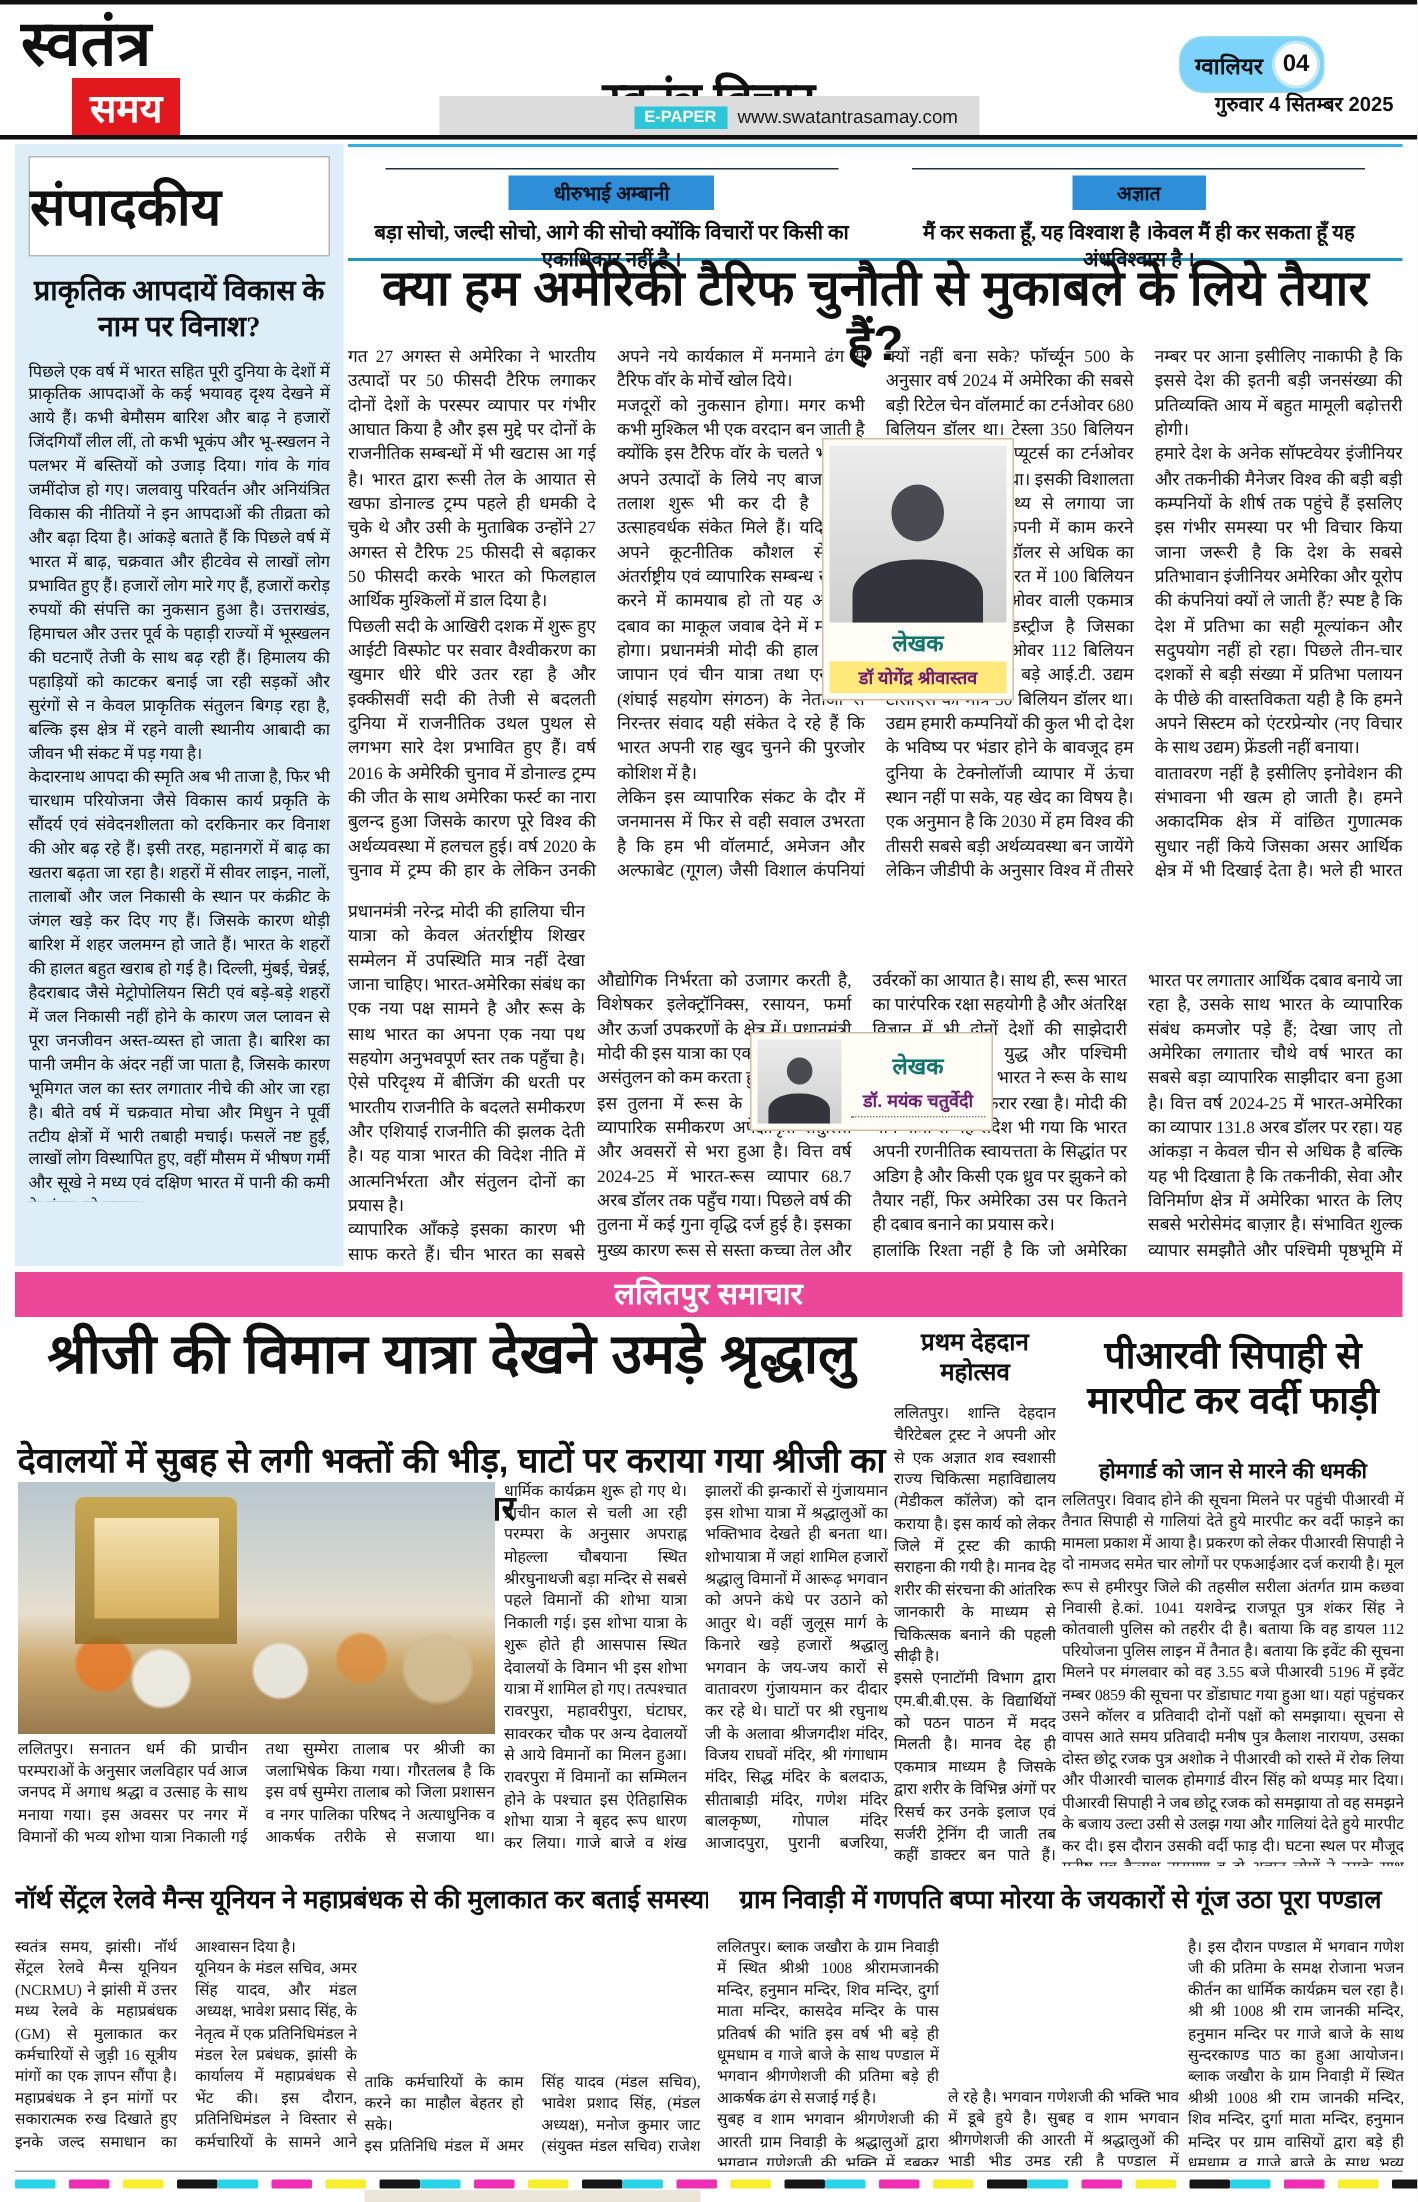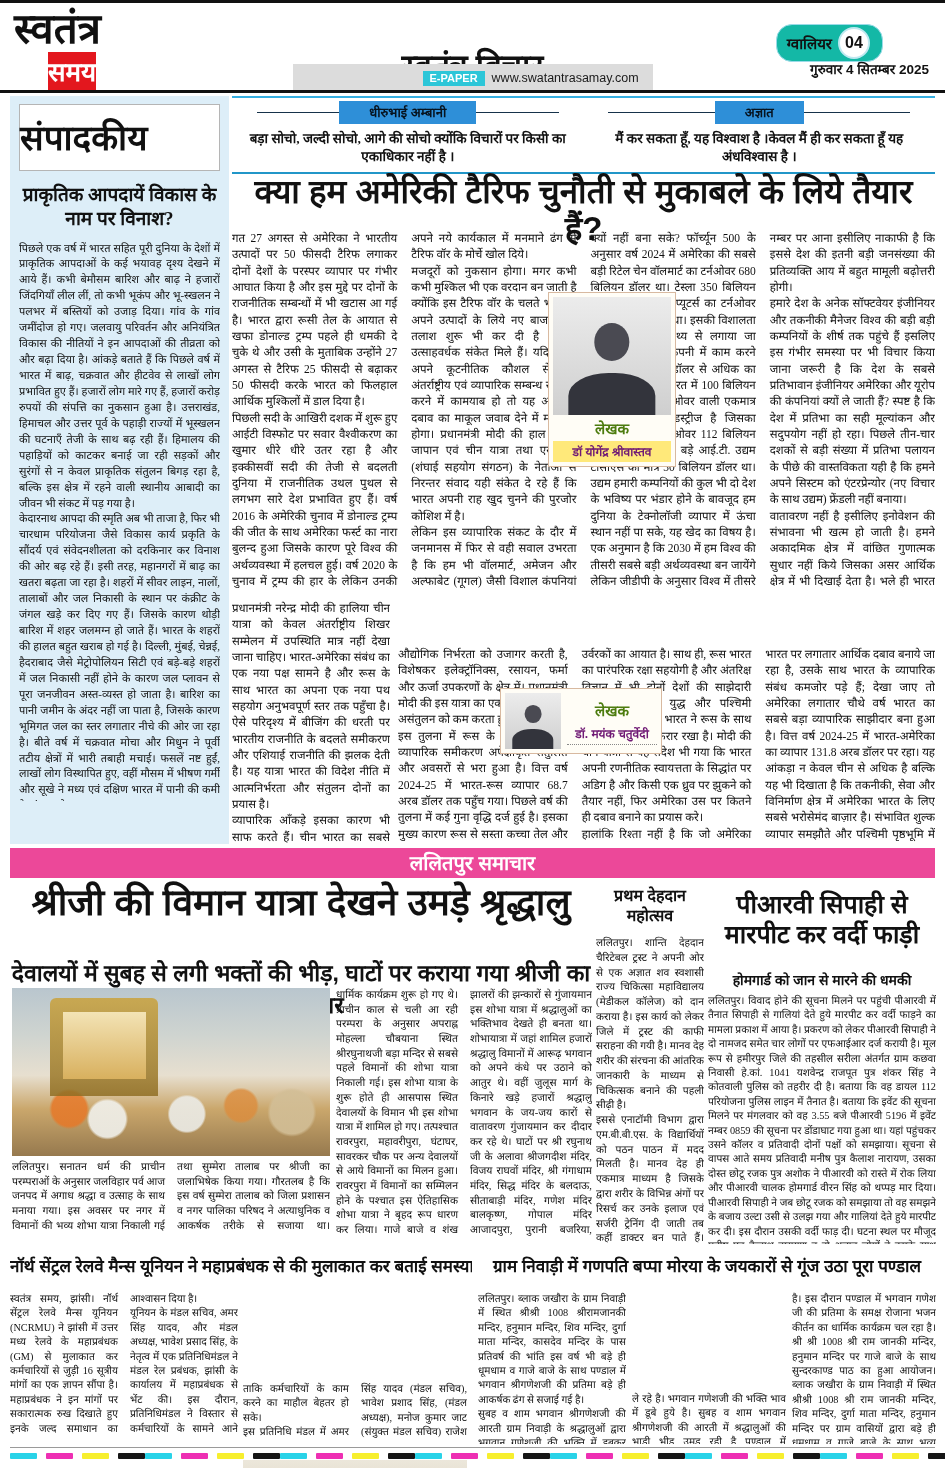--- a/index.html
+++ b/index.html
@@ -4,64 +4,64 @@
 <style>
   html,body{margin:0;padding:0;background:#f2f2f2;}
   .page{position:relative;width:945px;height:1468px;background:#ffffff;overflow:hidden;
         font-family:"Liberation Serif", serif;color:#111;}
   .abs{position:absolute;}
   .rule{position:absolute;background:#111;}
   
   .logo{left:14px;top:8px;width:160px;}
   .logo-top{font-family:"Liberation Sans",sans-serif;font-weight:bold;font-size:42px;line-height:1;color:#101010;}
   .logo-bottom{display:inline-block;margin-left:34px;margin-top:2px;background:#e3171e;color:#fff;
-               font-family:"Liberation Sans",sans-serif;font-weight:bold;font-size:26px;padding:1px 0 3px;}
+               font-family:"Liberation Sans",sans-serif;font-weight:bold;font-size:26px;padding:1px 12px 3px;}
   .masthead-title{left:0;right:0;top:14px;text-align:center;font-weight:bold;font-size:32px;line-height:1;
                   font-family:Liberation Serif, serif;margin-top:36px;}
   .epaper-bar{left:50%;transform:translateX(-50%);top:64px;width:360px;height:28px;background:#dcdcdc;
               display:flex;align-items:center;gap:7px;padding-left:130px;box-sizing:border-box;}
   .epaper-chip{background:#2cc6d8;color:#fff;font-family:"Liberation Sans",sans-serif;font-weight:bold;
                font-size:11px;padding:1px 7px 2px;}
   .epaper-url{font-family:"Liberation Sans",sans-serif;font-size:12.5px;color:#1a1a1a;}
-  .edition-badge{right:62px;top:24px;background:#14b8a6;border:1px solid #9adbe8;border-radius:16px;
-                 display:flex;align-items:center;padding:2px 12px 2px 10px;}
+  .edition-badge{right:62px;top:24px;background:#7dd3fc;border:1px solid #9adbe8;border-radius:16px;
+                 display:flex;align-items:center;padding:2px 2px 2px 10px;}
   .edition-city{font-weight:bold;font-size:15px;font-family:"Liberation Sans",sans-serif;margin-right:6px;}
   .page-num{background:#ffffff;border:2px solid #bfe8f0;border-radius:50%;width:28px;height:28px;
             display:flex;align-items:center;justify-content:center;font-weight:bold;font-size:16px;
             font-family:"Liberation Sans",sans-serif;}
   .date-line{right:16px;top:60px;font-weight:bold;font-size:13.5px;font-family:"Liberation Sans",sans-serif;}
   
   .editorial{left:10px;top:96px;width:219px;height:748px;background:#ddeef8;box-sizing:border-box;padding:8px 9px;}
   .editorial-title-box{background:#fff;border:1px solid #b5b5b5;font-weight:bold;
                        font-size:35px;padding:8px 0 10px;font-family:"Liberation Sans",sans-serif;}
   .editorial-headline{text-align:center;font-weight:bold;font-size:19px;line-height:1.25;margin:12px 2px 10px;}
   .editorial-body{font-size:11px;line-height:1.45;text-align:justify;white-space:pre-line;
                   height:560px;overflow:hidden;}
   
   .quotes{left:232px;top:96px;width:703px;height:74px;border-top:2px solid #35aee0;border-bottom:2px solid #2196c8;
           display:flex;}
-  .quote{flex:1;position:relative;padding-top:3px;}
+  .quote{flex:1;position:relative;padding-top:19px;}
   .quote::before{content:'';position:absolute;top:14px;left:7%;right:7%;border-top:1.5px solid #16324a;}
   .quote-label{position:relative;z-index:1;display:table;margin:0 auto;background:#2e8fd8;color:#06131f;
                font-weight:bold;font-size:13px;padding:2px 30px 3px;font-family:"Liberation Sans",sans-serif;}
   .quote-text{text-align:center;font-weight:bold;font-size:13.5px;line-height:1.35;margin-top:6px;padding:0 14px;}
   
   .lead-headline{left:232px;top:174px;width:703px;text-align:center;font-weight:800;font-size:33px;line-height:1.12;
                  font-family:"Liberation Sans",sans-serif;}
   .lead-body{left:232px;top:230px;width:703px;height:366px;column-count:4;column-gap:14px;column-fill:auto;
              font-size:11.5px;line-height:1.42;text-align:justify;white-space:pre-line;overflow:hidden;}
   .author-box{background:#fffdf6;border:1px solid #d8b9a0;box-sizing:border-box;padding:4px;z-index:3;}
   .author-box1{left:548px;top:292px;width:128px;}
   .portrait{background:linear-gradient(#ececec,#cfcfcf);position:relative;overflow:hidden;}
   .portrait-lg{width:118px;height:118px;}
   .portrait::before{content:'';position:absolute;left:50%;top:22%;width:30%;height:32%;transform:translateX(-50%);
                     border-radius:50%;background:#4a4a52;}
   .portrait::after{content:'';position:absolute;left:50%;bottom:-6%;width:74%;height:42%;transform:translateX(-50%);
                    border-radius:46% 46% 0 0;background:#33343c;}
-  .author-label{color:#4d7c0f;font-weight:bold;text-align:center;font-size:15px;margin-top:3px;
+  .author-label{color:#0f766e;font-weight:bold;text-align:center;font-size:15px;margin-top:3px;
                 font-family:"Liberation Sans",sans-serif;}
   .author-name{background:#ffe97a;color:#701a75;font-weight:bold;text-align:center;font-size:12px;
                margin-top:3px;padding:2px 0;font-family:"Liberation Sans",sans-serif;}
   
   .china-leftcol{left:232px;top:600px;width:158px;height:244px;font-size:11.5px;line-height:1.42;
                  text-align:justify;white-space:pre-line;overflow:hidden;}
   .china-headline{left:398px;top:597px;width:537px;text-align:center;font-weight:800;font-size:30px;
                   font-family:"Liberation Sans",sans-serif;}
   .china-body{left:398px;top:646px;width:537px;height:198px;column-count:3;column-gap:14px;column-fill:auto;
               font-size:11.5px;line-height:1.42;text-align:justify;white-space:pre-line;overflow:hidden;}

